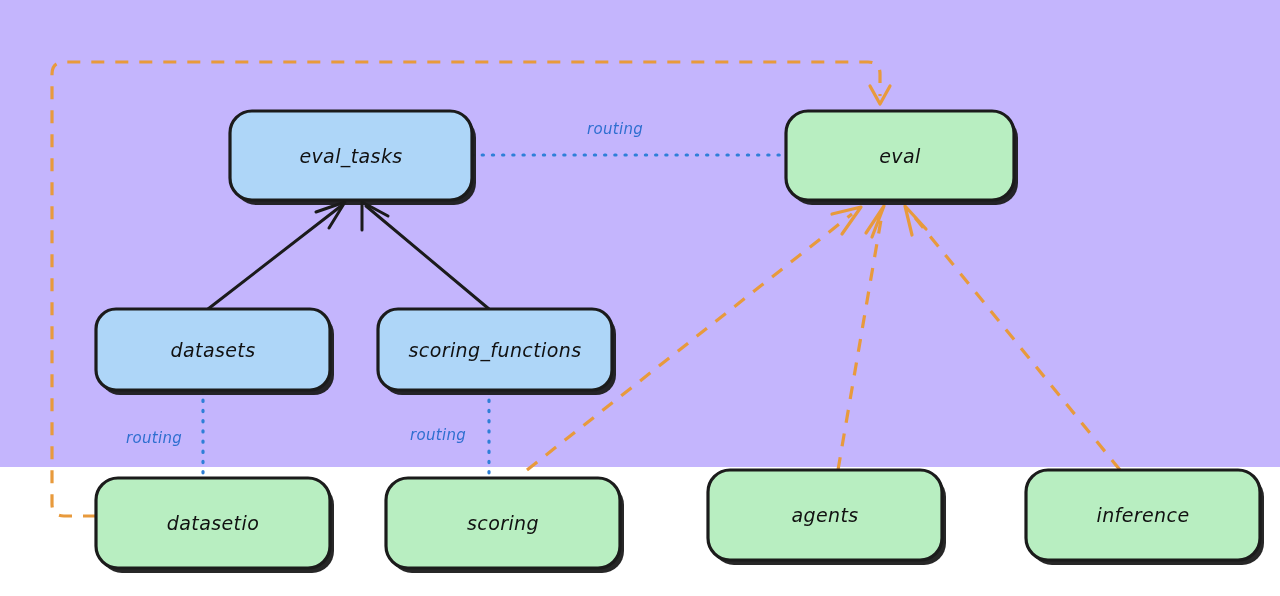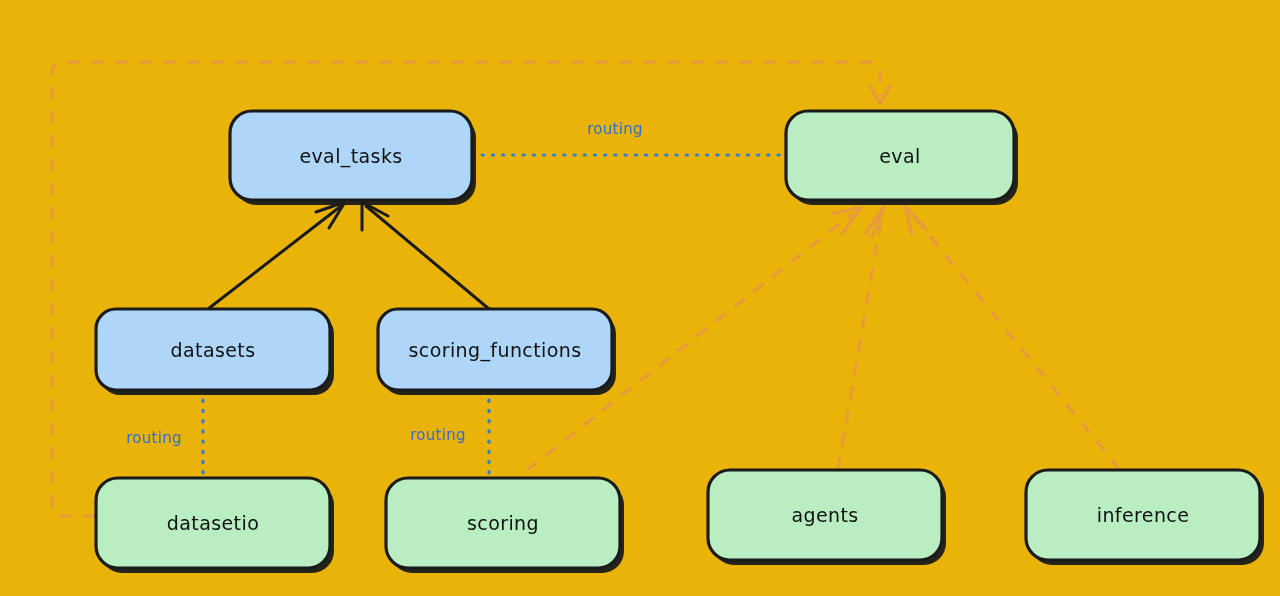--- a/index.html
+++ b/index.html
@@ -10,22 +10,23 @@
   }
   body {
     width: 1280px;
     height: 596px;
     overflow: hidden;
     font-family: "DejaVu Sans", sans-serif;
   }
   #canvas {
     position: relative;
     width: 1280px;
-    height: 596px;
-    background: #eab308;
+    height: 467px;
+    background: #c4b5fd;
+    font-style: italic;
   }
   #diagram-svg {
     position: absolute;
     left: 0;
     top: 0;
     width: 1280px;
     height: 596px;
   }
   .node-label {
     font-family: "DejaVu Sans", sans-serif;

